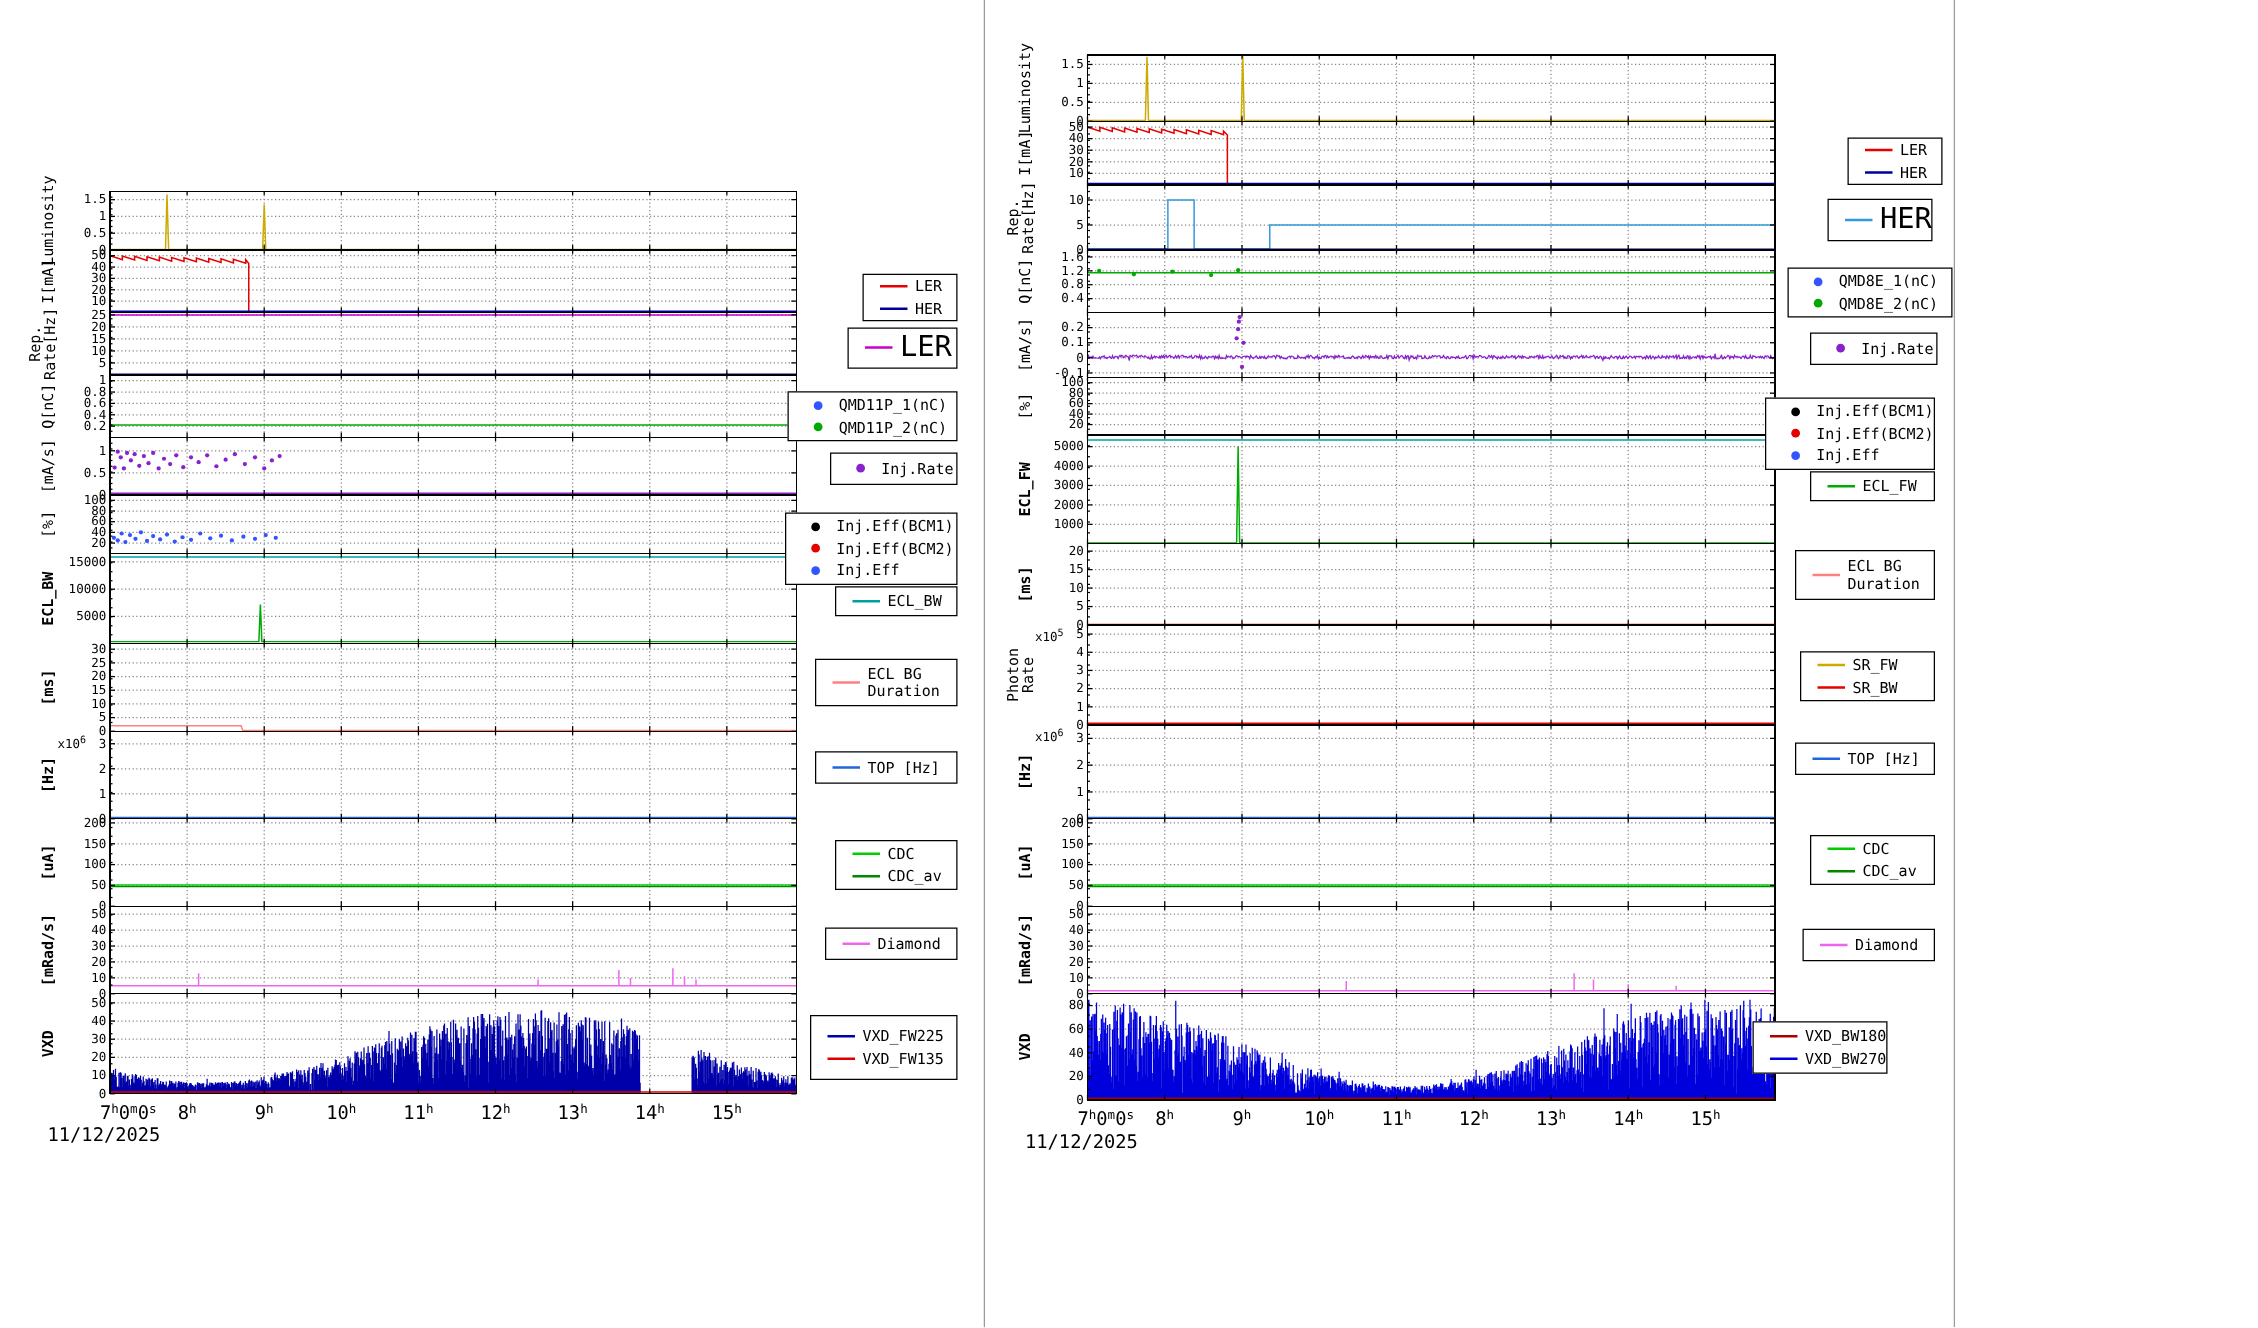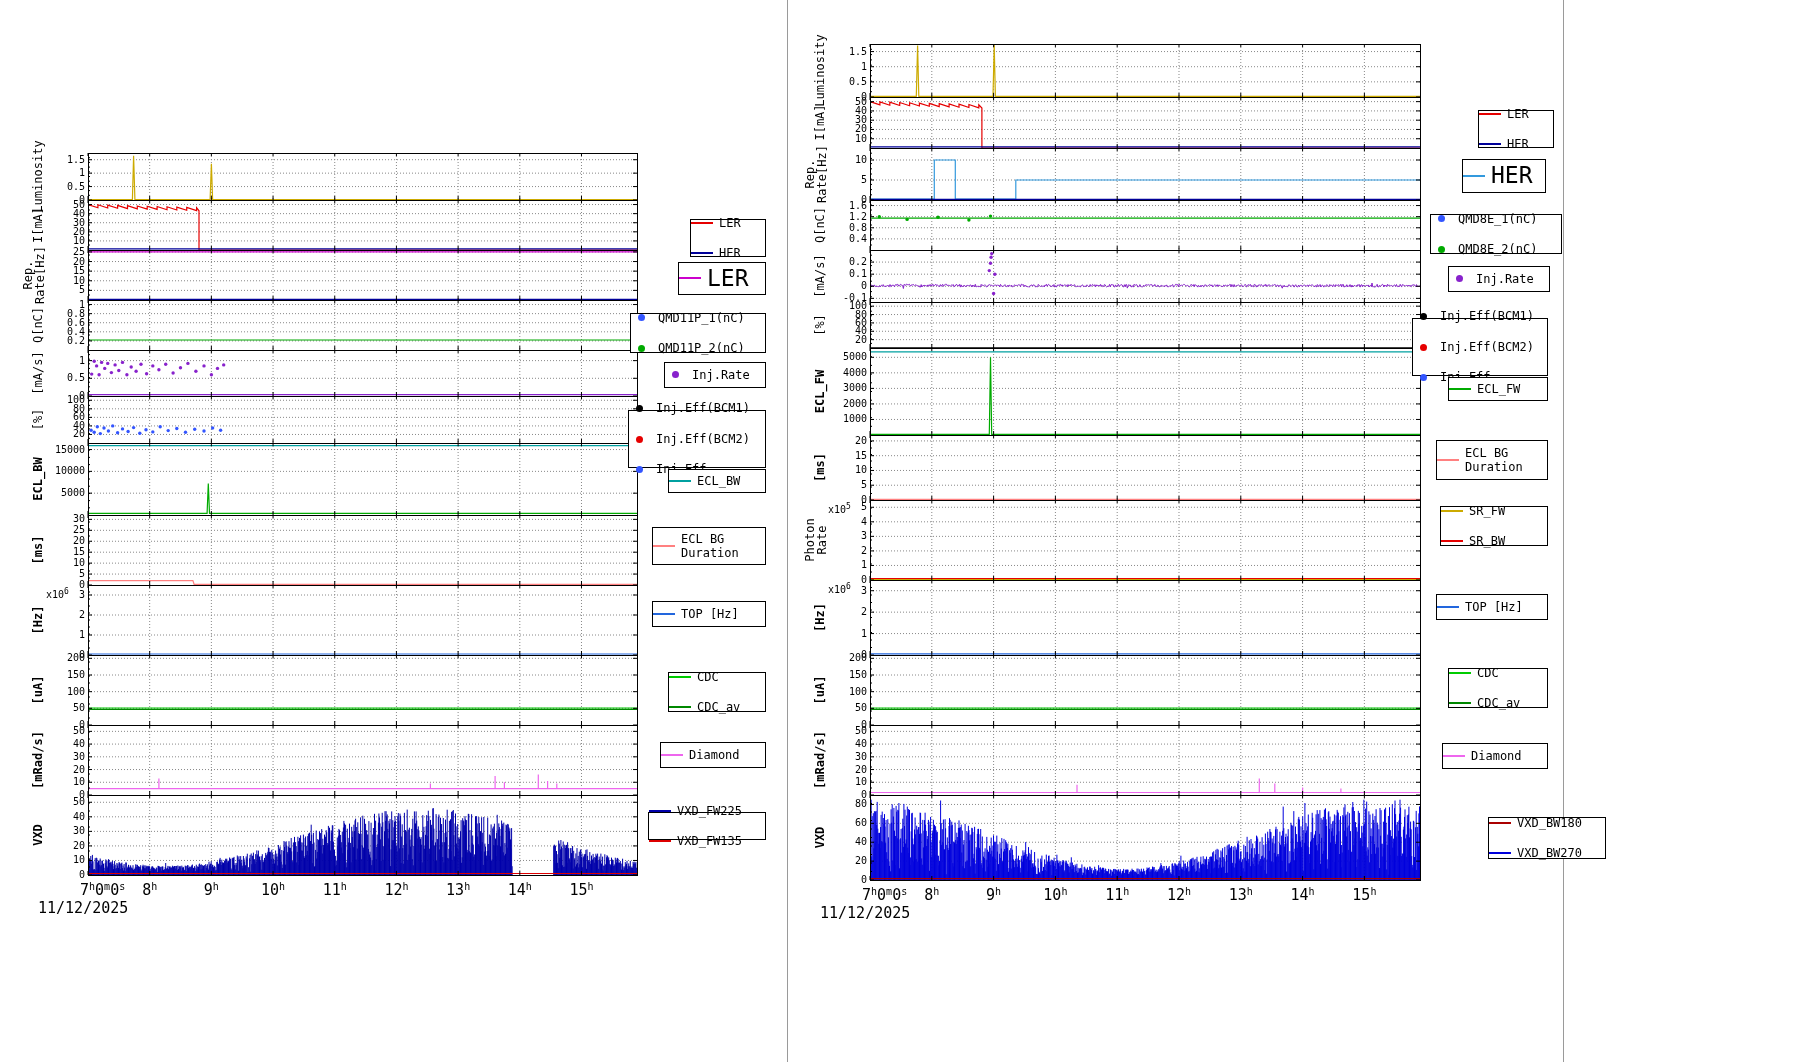--- a/index.html
+++ b/index.html
@@ -1,21 +1,21 @@
 <!DOCTYPE html>
 <html><head>
 <meta charset="utf-8">
 <style>
   html,body{margin:0;padding:0;background:#fff;}
   .page{position:relative;width:1806px;height:1062px;background:#fff;overflow:hidden;
         font-family:"DejaVu Sans Mono",monospace;}
   .panel{position:absolute;top:0;height:1062px;z-index:1;}
   .divider{position:absolute;top:0;height:1062px;width:1px;background:#9a9a9a;z-index:0;}
   .legend{position:absolute;background:#fff;border:1px solid #000;box-sizing:border-box;
-          display:flex;flex-direction:column;justify-content:center;padding:2px 0;gap:16px;
+          display:flex;flex-direction:column;justify-content:center;padding:2px 13px;gap:3px;
           font-size:12px;line-height:1.2;z-index:3;white-space:nowrap;}
   .legend .row{display:flex;align-items:center;gap:6px;}
   .legend .mline{width:22px;height:0;border-top:2px solid #000;flex:0 0 auto;}
   .legend .mdot{width:7px;height:7px;border-radius:50%;flex:0 0 auto;margin:0 7px;background:#000;}
   .legend .ml{display:flex;flex-direction:column;}
   .legend.big{font-size:23px;line-height:1.1;}
   svg text{font-family:"DejaVu Sans Mono",monospace;fill:#000;}
   .tick{font-size:10px;}
   .ylab{font-size:12px;}
   .bold{font-weight:bold;}
@@ -1807,21 +1807,21 @@
         <div class="mline" style="border-top-color: rgb(0, 136, 0);"></div>
         <span>CDC_av</span>
       </div>
     </div>
     <div class="legend" style="left: 660px; top: 742px; width: 106px; height: 26px;">
       <div class="row">
         <div class="mline" style="border-top-color: rgb(238, 102, 238);"></div>
         <span>Diamond</span>
       </div>
     </div>
-    <div class="legend" style="left: 648px; top: 812px; width: 118px; height: 28px;">
+    <div class="legend" style="left: 648px; top: 812px; width: 118px; height: 52px;">
       <div class="row">
         <div class="mline" style="border-top-color: rgb(0, 0, 170);"></div>
         <span>VXD_FW225</span>
       </div>
       <div class="row">
         <div class="mline" style="border-top-color: rgb(221, 0, 0);"></div>
         <span>VXD_FW135</span>
       </div>
     </div>
     <div class="legend" style="left: 1478px; top: 110px; width: 76px; height: 38px;">
@@ -1878,21 +1878,21 @@
     </div>
     <div class="legend" style="left: 1436px; top: 440px; width: 112px; height: 40px;">
       <div class="row">
         <div class="mline" style="border-top-color: rgb(255, 128, 128);"></div>
         <div class="ml">
           <div>ECL BG</div>
           <div>Duration</div>
         </div>
       </div>
     </div>
-    <div class="legend" style="left: 1440px; top: 506px; width: 108px; height: 40px;">
+    <div class="legend" style="left: 1440px; top: 521px; width: 108px; height: 40px;">
       <div class="row">
         <div class="mline" style="border-top-color: rgb(204, 170, 0);"></div>
         <span>SR_FW</span>
       </div>
       <div class="row">
         <div class="mline" style="border-top-color: rgb(230, 0, 0);"></div>
         <span>SR_BW</span>
       </div>
     </div>
     <div class="legend" style="left: 1436px; top: 594px; width: 112px; height: 26px;">
@@ -1910,21 +1910,21 @@
         <div class="mline" style="border-top-color: rgb(0, 136, 0);"></div>
         <span>CDC_av</span>
       </div>
     </div>
     <div class="legend" style="left: 1442px; top: 743px; width: 106px; height: 26px;">
       <div class="row">
         <div class="mline" style="border-top-color: rgb(238, 102, 238);"></div>
         <span>Diamond</span>
       </div>
     </div>
-    <div class="legend" style="left: 1488px; top: 817px; width: 118px; height: 42px;">
+    <div class="legend" style="left: 1402px; top: 817px; width: 108px; height: 42px;">
       <div class="row">
         <div class="mline" style="border-top-color: rgb(170, 0, 0);"></div>
         <span>VXD_BW180</span>
       </div>
       <div class="row">
         <div class="mline" style="border-top-color: rgb(0, 0, 221);"></div>
         <span>VXD_BW270</span>
       </div>
     </div>
   </div>

